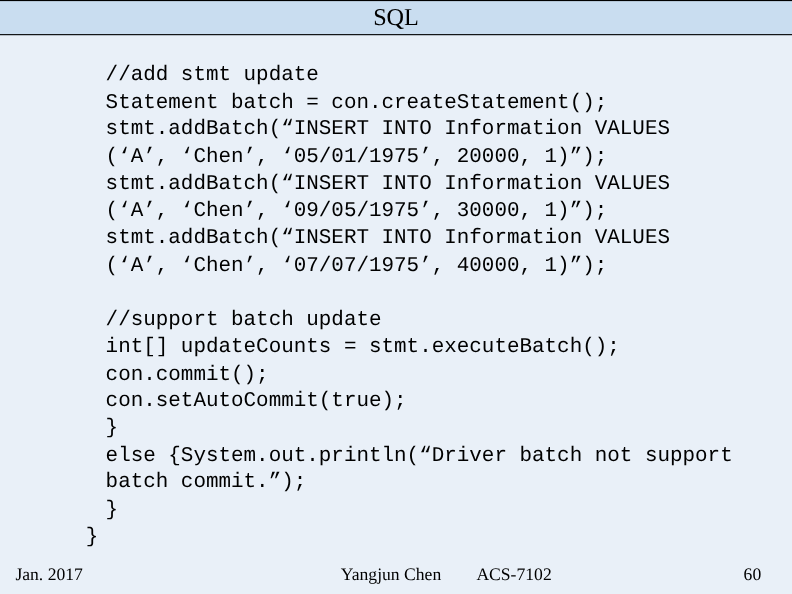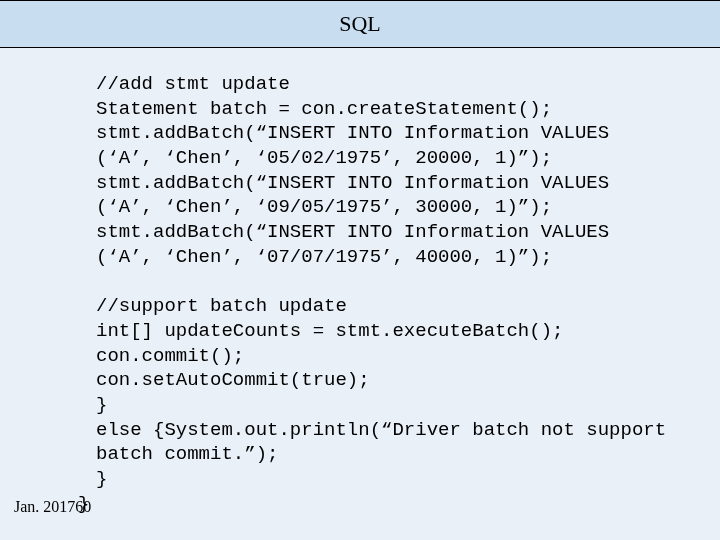--- a/index.html
+++ b/index.html
@@ -3,21 +3,21 @@
 <meta charset="utf-8">
 <style>
   * { margin: 0; padding: 0; box-sizing: border-box; }
   html, body { width: 720px; height: 540px; overflow: hidden; }
   body {
     background: #e9f0f8;
     font-family: "Times New Roman", Times, serif;
     position: relative;
   }
   .titlebar {
-    height: 48px;
+    height: 32px;
     background: #c9ddf0;
     border-top: 1px solid #000;
     border-bottom: 1px solid #000;
     display: flex;
     align-items: center;
     justify-content: center;
     font-size: 22px;
   }
   .code-area {
     padding: 24px 20px 0 96px;
@@ -26,53 +26,57 @@
     line-height: 1.3;
     white-space: pre-wrap;
     color: #000;
   }
   .code-area .closebrace {
     margin-left: -18px;
     display: block;
   }
   .footer {
     position: absolute;
-    left: 0; right: 0; bottom: 24px;
+    left: 0; right: 0; bottom: 8px;
     display: flex;
     align-items: baseline;
     font-size: 16px;
     padding: 0 28px 0 14px;
   }
   .footer .date { flex: 0 0 auto; }
   .footer .center { flex: 1 1 auto; text-align: center; padding-left: 60px; }
   .footer .center .course { margin-left: 28px; }
   .footer .page { flex: 0 0 auto; }
 </style>
 </head>
 <body>
 
 <div class="titlebar">
   <span>SQL</span>
 </div>
 
 <div class="code-area"><span>//add stmt update</span>
 <span>Statement batch = con.createStatement();</span>
 <span>stmt.addBatch(“INSERT INTO Information VALUES</span>
-<span>(‘A’, ‘Chen’, ‘05/02/1975’, 20000, 1)”);</span>
+<span>(‘A’, ‘Chen’, ‘05/01/1975’, 20000, 1)”);</span>
 <span>stmt.addBatch(“INSERT INTO Information VALUES</span>
 <span>(‘A’, ‘Chen’, ‘09/05/1975’, 30000, 1)”);</span>
 <span>stmt.addBatch(“INSERT INTO Information VALUES</span>
 <span>(‘A’, ‘Chen’, ‘07/07/1975’, 40000, 1)”);</span>
 <span></span>
 <span>//support batch update</span>
 <span>int[] updateCounts = stmt.executeBatch();</span>
 <span>con.commit();</span>
 <span>con.setAutoCommit(true);</span>
 <span>}</span>
 <span>else {System.out.println(“Driver batch not support</span>
 <span>batch commit.”);</span>
 <span>}</span>
 <span class="closebrace">}</span></div>
 
 <div class="footer">
   <span class="date">Jan. 2017</span>
+  <span class="center">
+    <span>Yangjun Chen</span>
+    <span class="course">ACS-7102</span>
+  </span>
   <span class="page">60</span>
 </div>
 
 </body></html>

